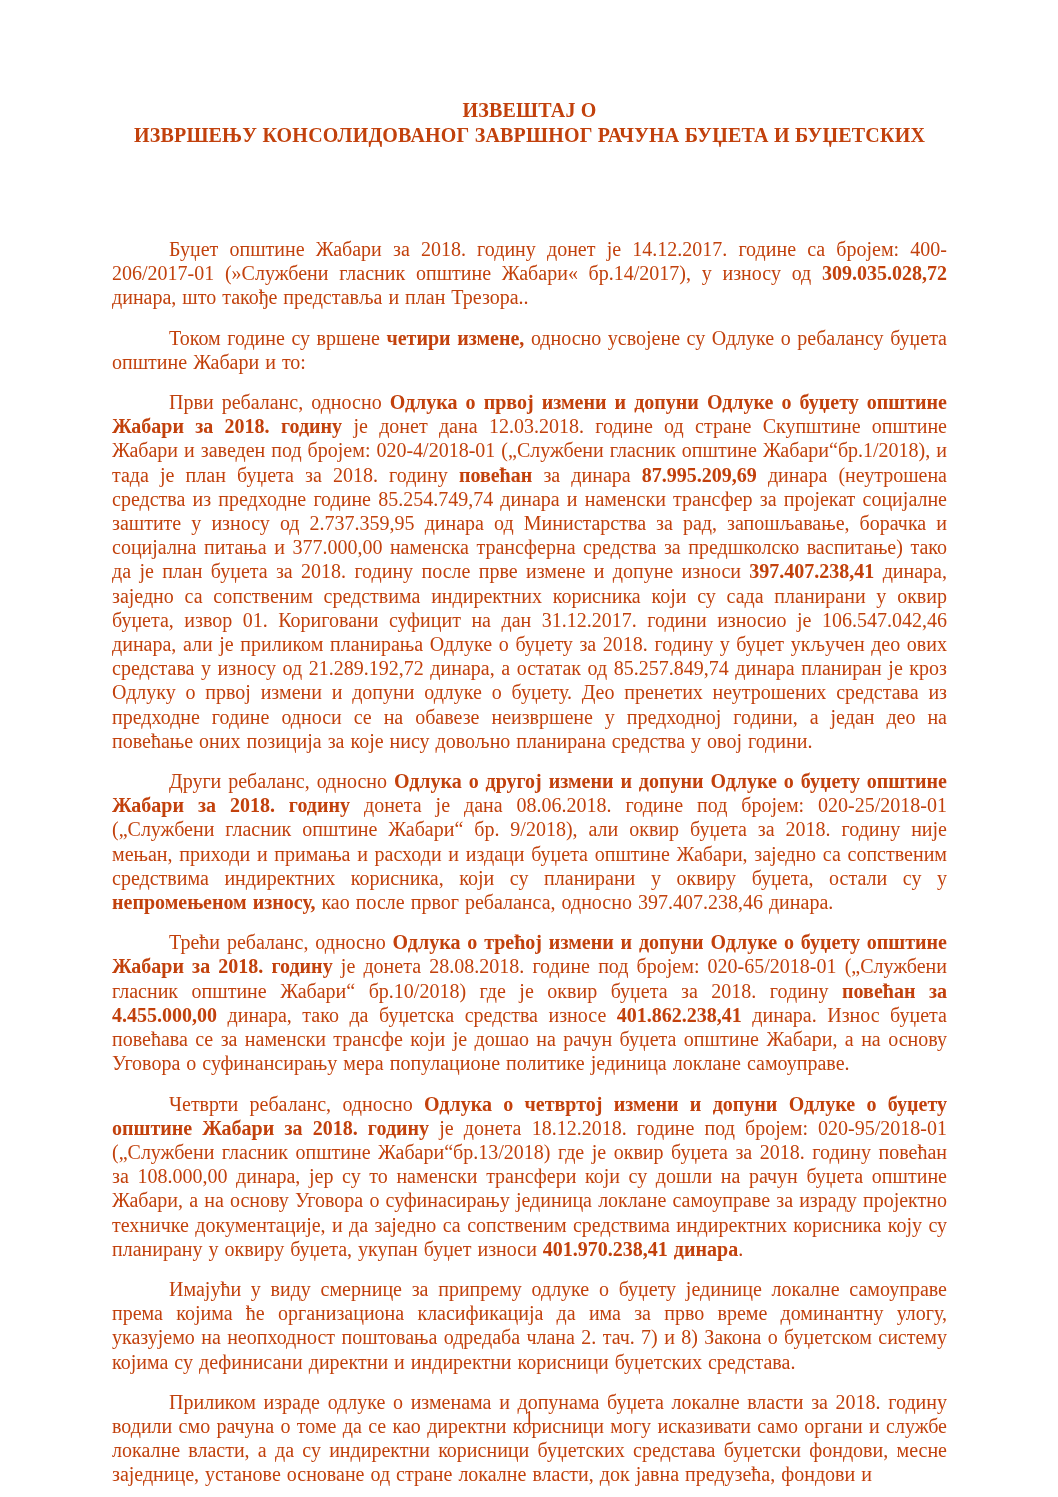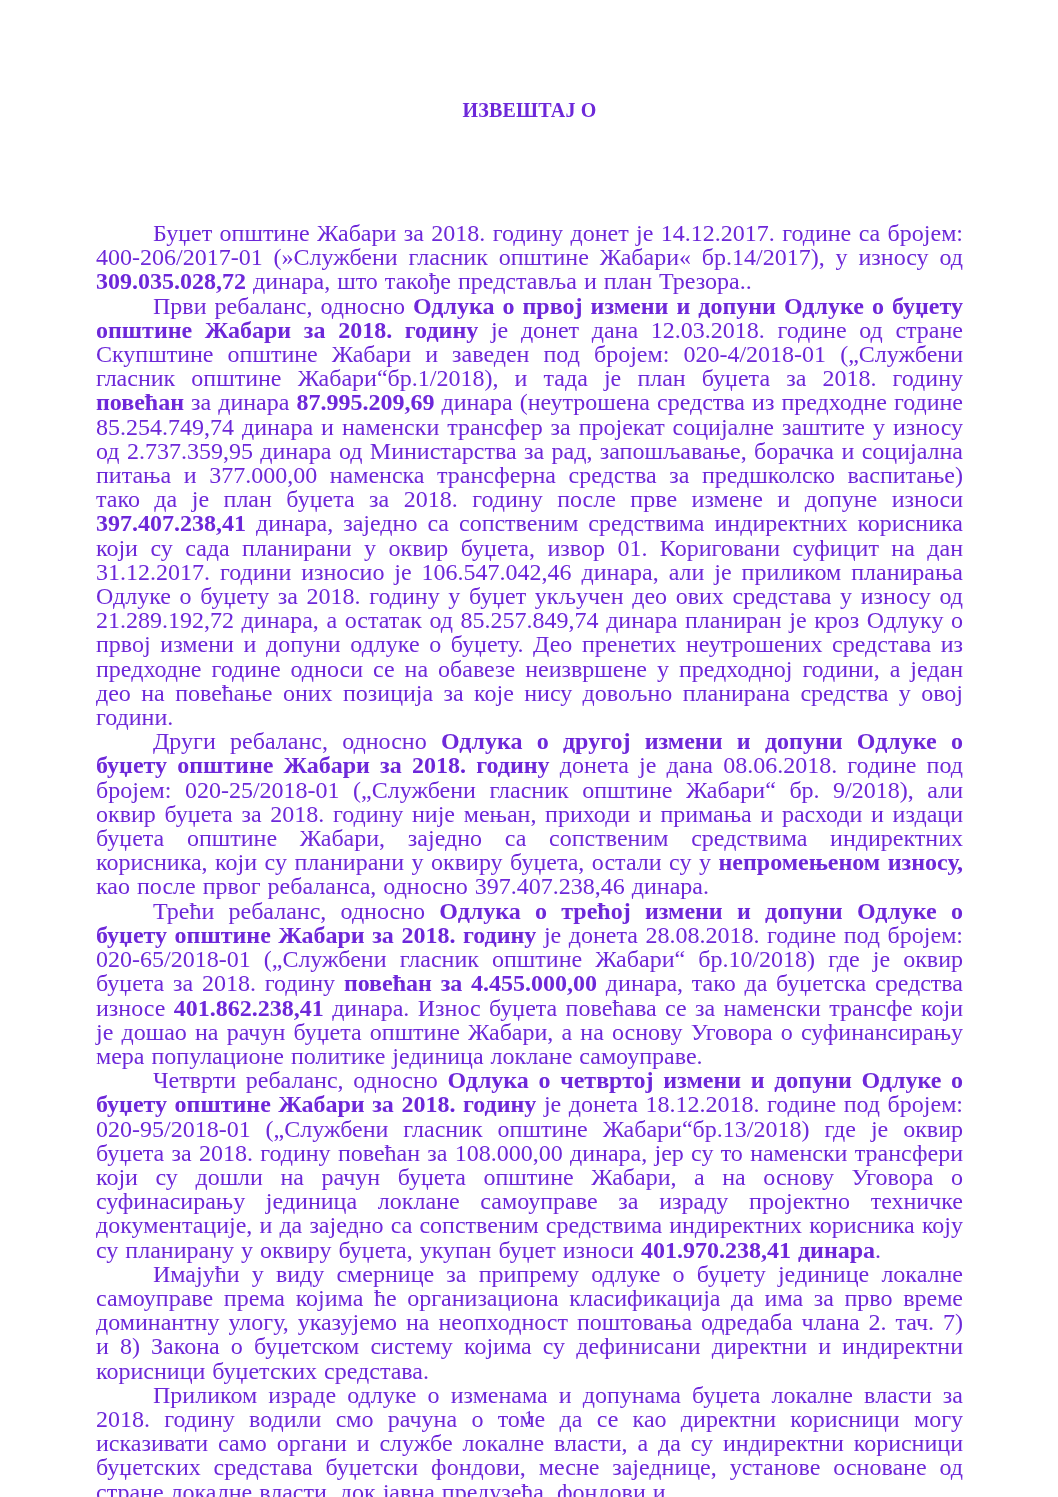--- a/index.html
+++ b/index.html
@@ -6,21 +6,21 @@
   html, body {
     margin: 0;
     padding: 0;
     background: #ffffff;
   }
   .page {
     position: relative;
     width: 1058px;
     height: 1497px;
     background: #ffffff;
-    color: #6d28d9;
+    color: #c2410c;
     font-family: "Liberation Serif", "DejaVu Serif", serif;
     overflow: hidden;
   }
   .doc-title {
     position: absolute;
     top: 98px;
     left: 96px;
     width: 867px;
     text-align: center;
     font-weight: bold;
@@ -28,47 +28,49 @@
     line-height: 24.5px;
     letter-spacing: 0.2px;
   }
   .doc-body {
     position: absolute;
     top: 221px;
     left: 96px;
     width: 867px;
   }
   .doc-body p {
-    margin: 0;
+    margin: 16px;
     padding: 0;
     text-align: justify;
     text-indent: 57px;
-    font-size: 24px;
+    font-size: 20px;
     line-height: 24.2px;
     word-spacing: 1px;
   }
   .page-footer {
     position: absolute;
     top: 1406px;
     left: 0;
     width: 100%;
     text-align: center;
     font-size: 19px;
     line-height: 24px;
   }
 </style>
 </head>
 <body>
 
 <div class="page">
   <div class="doc-title">
       <div>ИЗВЕШТАЈ О</div>
+      <div>ИЗВРШЕЊУ КОНСОЛИДОВАНОГ ЗАВРШНОГ РАЧУНА БУЏЕТА И БУЏЕТСКИХ</div>
     </div>
   <div class="doc-body">
       <p><span>Буџет општине Жабари за 2018. годину донет је 14.12.2017. године са бројем: 400-206/2017-01 (»Службени гласник општине Жабари« бр.14/2017), у износу од </span><b>309.035.028,72</b><span> динара, што такође представља и план Трезора..</span></p>
+      <p><span>Током године су вршене </span><b>четири измене,</b><span> односно усвојене су Одлуке о ребалансу буџета општине Жабари и то:</span></p>
       <p><span>Први ребаланс, односно </span><b>Одлука о првој измени и допуни Одлуке о буџету општине Жабари за 2018. годину</b><span> је донет дана 12.03.2018. године од стране Скупштине општине Жабари и заведен под бројем: 020-4/2018-01 („Службени гласник општине Жабари“бр.1/2018), и тада је план буџета за 2018. годину </span><b>повећан</b><span> за динара </span><b>87.995.209,69</b><span> динара (неутрошена средства из предходне године 85.254.749,74 динара и наменски трансфер за пројекат социјалне заштите у износу од 2.737.359,95 динара од Министарства за рад, запошљавање, борачка и социјална питања и 377.000,00 наменска трансферна средства за предшколско васпитање)  тако да је план буџета за 2018. годину  после прве измене и допуне износи </span><b>397.407.238,41</b><span> динара, заједно са сопственим средствима индиректних корисника који су сада планирани у оквир буџета, извор 01. Кориговани суфицит на дан 31.12.2017. години износио је 106.547.042,46 динара, али је  приликом планирања Одлуке о буџету за 2018. годину у буџет укључен део ових средстава у износу од  21.289.192,72 динара, а остатак од 85.257.849,74 динара планиран је кроз Одлуку о првој измени и допуни одлуке о буџету. Део пренетих неутрошених средстава из предходне године односи се на обавезе неизвршене у предходној години, а један део  на повећање оних позиција за које нису довољно планирана средства у овој години.</span></p>
       <p><span>Други ребаланс, односно </span><b>Одлука о другој измени и допуни Одлуке о буџету  општине Жабари за 2018. годину</b><span>  донета је  дана  08.06.2018. године под бројем: 020-25/2018-01 („Службени гласник општине Жабари“ бр. 9/2018), али оквир буџета за 2018. годину није мењан, приходи и примања и расходи и издаци буџета општине Жабари, заједно са сопственим средствима индиректних корисника, који су планирани у оквиру буџета,  остали су у </span><b>непромењеном износу,</b><span> као после првог ребаланса, односно 397.407.238,46 динара.</span></p>
       <p><span>Трећи ребаланс, односно </span><b>Одлука о трећој измени и допуни Одлуке о буџету општине Жабари за 2018. годину</b><span> је донета 28.08.2018. године под бројем: 020-65/2018-01 („Службени гласник општине Жабари“ бр.10/2018)  где је оквир буџета за 2018. годину </span><b>повећан за 4.455.000,00</b><span> динара, тако да буџетска средства износе </span><b>401.862.238,41</b><span> динара. Износ буџета повећава се за наменски трансфе који је дошао на рачун буџета општине Жабари, а на основу Уговора о суфинансирању мера популационе политике јединица локлане самоуправе.</span></p>
       <p><span>Четврти ребаланс, односно </span><b>Одлука о четвртој измени и допуни Одлуке о буџету општине Жабари за 2018. годину</b><span>  је донета 18.12.2018. године под бројем: 020-95/2018-01 („Службени гласник општине Жабари“бр.13/2018) где је оквир буџета за 2018. годину повећан за 108.000,00 динара, јер су то наменски трансфери који су дошли на рачун буџета општине Жабари, а на основу Уговора о суфинасирању  јединица локлане самоуправе за израду пројектно техничке документације, и да заједно са сопственим средствима индиректних корисника коју су планирану у оквиру буџета, укупан буџет износи </span><b>401.970.238,41 динара</b><span>.</span></p>
       <p><span>Имајући у виду смернице за припрему одлуке о буџету јединице локалне самоуправе према којима ће организациона класификација да има за прво време доминантну улогу, указујемо на неопходност поштовања одредаба члана 2. тач. 7) и 8) Закона о буџетском систему којима су дефинисани директни и индиректни корисници буџетских средстава.</span></p>
       <p><span>Приликом израде одлуке о изменама и допунама буџета локалне власти за 2018. годину водили смо рачуна о томе да се као директни корисници могу исказивати само органи и службе локалне власти, а да су индиректни корисници буџетских средстава буџетски фондови, месне заједнице, установе основане од стране локалне власти, док јавна предузећа, фондови и</span></p>
     </div>
   <div class="page-footer">1</div>
 </div>
 

